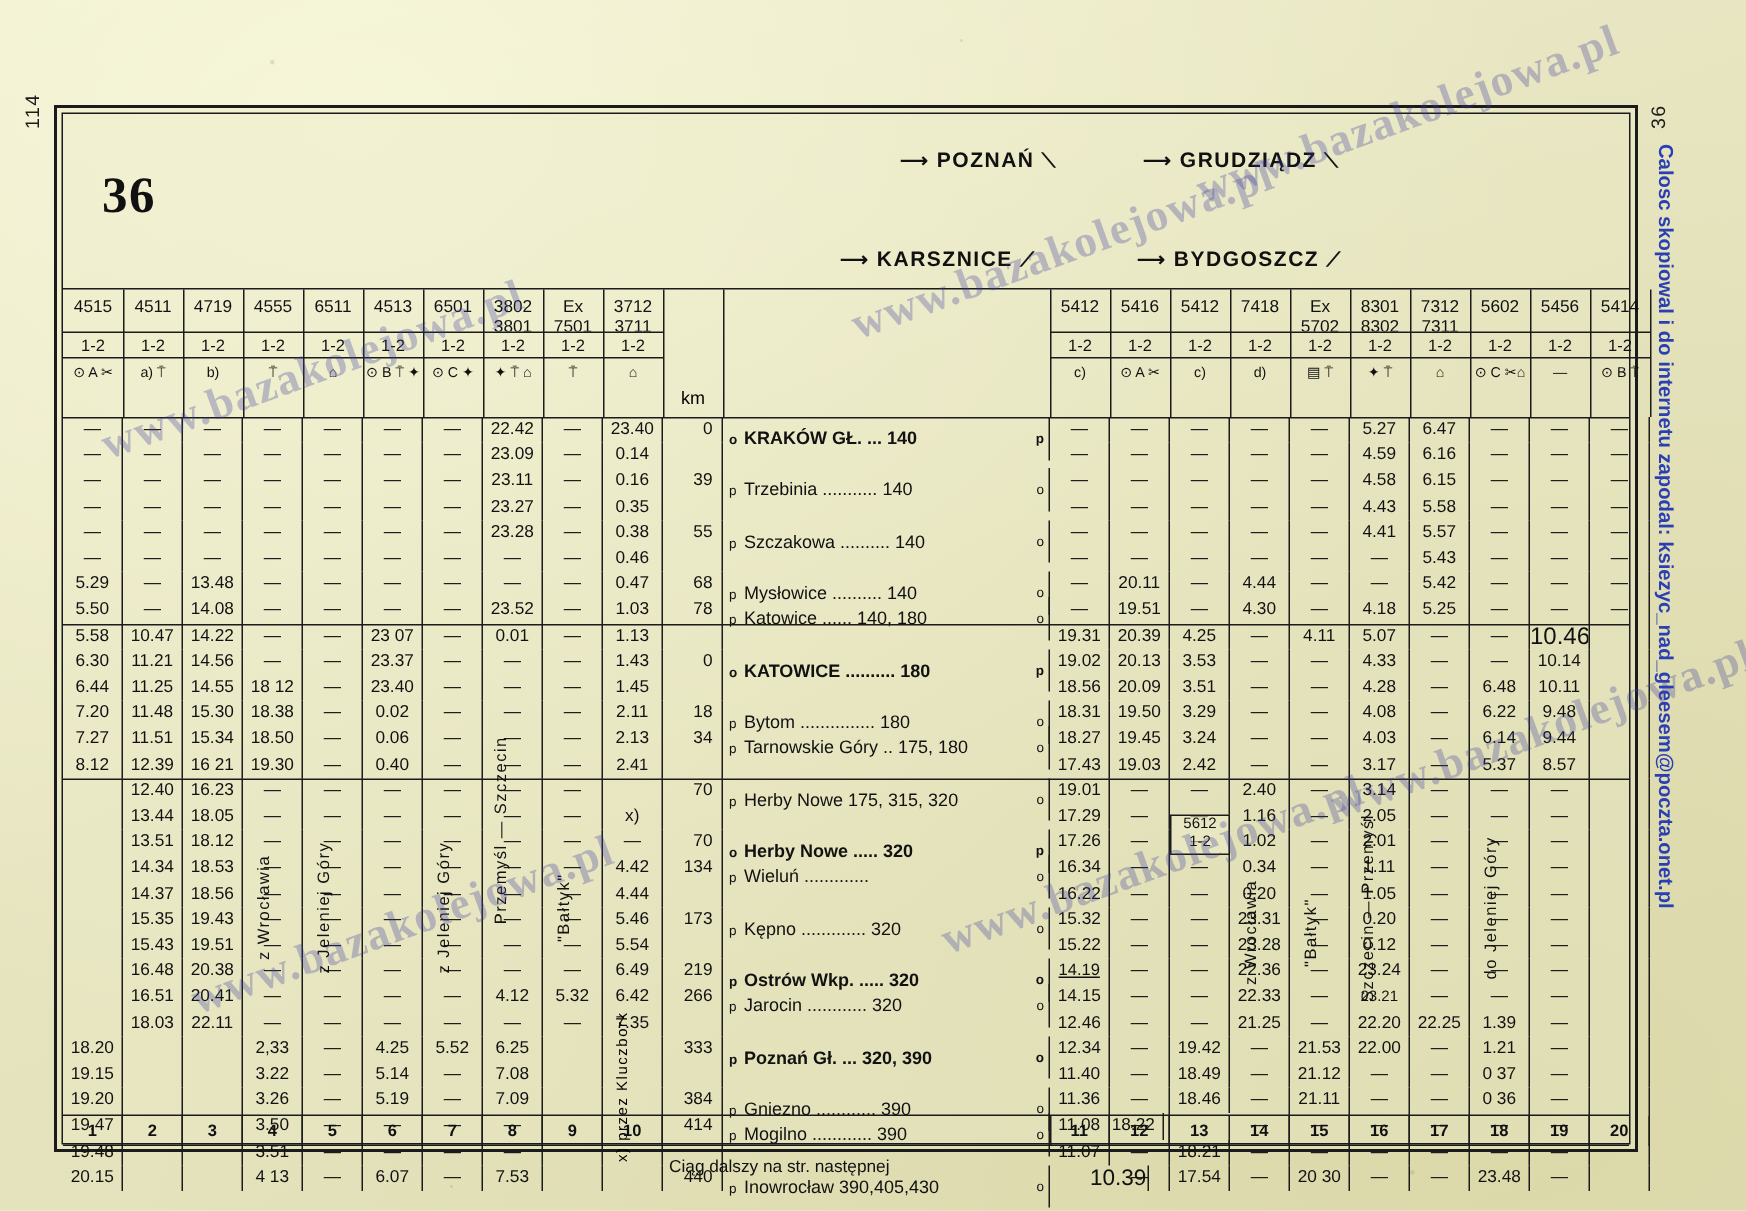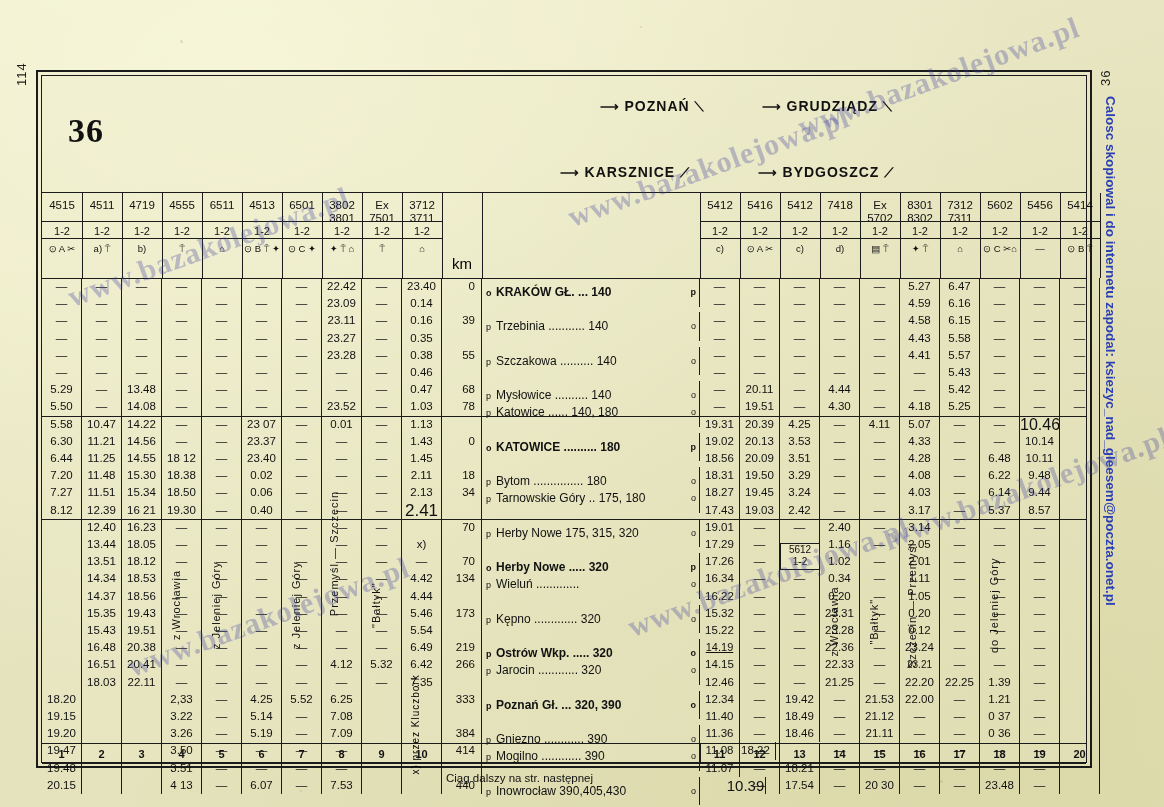--- a/index.html
+++ b/index.html
@@ -191,21 +191,21 @@
         <div class="cell cls" style="border-top: 1px solid rgb(27, 27, 27); border-right: none; border-bottom: 1px solid rgb(27, 27, 27); border-left: none; border-image: initial; height: 18px; line-height: 18px; width: 100%;">1-2</div>
         <div class="cell icons" style="border: none; height: 38px; line-height: 12px; padding-top: 4px; width: 100%; white-space: pre-line; font-size: 9.5px;">⍑</div>
       </div>
       <div class="" style="position: absolute; left: 360px; top: 0px; width: 40px; height: 85px; border-right: 1px solid rgb(27, 27, 27);">
         <div class="cell train-no" style="border: none; height: 28px; line-height: 13px; padding-top: 6px; width: 100%; white-space: pre-line;">3712
 3711</div>
         <div class="cell cls" style="border-top: 1px solid rgb(27, 27, 27); border-right: none; border-bottom: 1px solid rgb(27, 27, 27); border-left: none; border-image: initial; height: 18px; line-height: 18px; width: 100%;">1-2</div>
         <div class="cell icons" style="border: none; height: 38px; line-height: 12px; padding-top: 4px; width: 100%; white-space: pre-line; font-size: 9.5px;">⌂</div>
       </div>
       <div class="" style="position: absolute; left: 400px; top: 0px; width: 40px; height: 85px; border-right: 1px solid rgb(27, 27, 27); text-align: center;">
-        <div class="" style="position: absolute; bottom: 6px; left: 0px; width: 100%; font-size: 15px; text-align: center;">km</div>
+        <div class="" style="position: absolute; bottom: 6px; left: 0px; width: 100%; font-size: 12px; text-align: center;">km</div>
       </div>
       <div class="" style="position: absolute; left: 440px; top: 0px; width: 218px; height: 85px; border-right: 1px solid rgb(27, 27, 27);"></div>
       <div class="" style="position: absolute; left: 658px; top: 0px; width: 40px; height: 85px; border-right: 1px solid rgb(27, 27, 27);">
         <div class="cell train-no" style="border: none; height: 28px; line-height: 13px; padding-top: 6px; width: 100%; white-space: pre-line;">5412</div>
         <div class="cell cls" style="border-top: 1px solid rgb(27, 27, 27); border-right: none; border-bottom: 1px solid rgb(27, 27, 27); border-left: none; border-image: initial; height: 18px; line-height: 18px; width: 100%;">1-2</div>
         <div class="cell icons" style="border: none; height: 38px; line-height: 12px; padding-top: 4px; width: 100%; white-space: pre-line; font-size: 9.5px;">c)</div>
       </div>
       <div class="" style="position: absolute; left: 698px; top: 0px; width: 40px; height: 85px; border-right: 1px solid rgb(27, 27, 27);">
         <div class="cell train-no" style="border: none; height: 28px; line-height: 13px; padding-top: 6px; width: 100%; white-space: pre-line;">5416</div>
         <div class="cell cls" style="border-top: 1px solid rgb(27, 27, 27); border-right: none; border-bottom: 1px solid rgb(27, 27, 27); border-left: none; border-image: initial; height: 18px; line-height: 18px; width: 100%;">1-2</div>
@@ -539,21 +539,21 @@
       <div class="cell" style="position: absolute; left: 1018px; top: 206.4px; width: 40px; height: 17.2px; line-height: 17.2px; border-right: 1px solid rgb(27, 27, 27); font-size: 11.5px;"></div>
       <div class="cell" style="position: absolute; left: 0px; top: 223.6px; width: 40px; height: 17.2px; line-height: 17.2px; border-right: 1px solid rgb(27, 27, 27); font-size: 11.5px;">8.12</div>
       <div class="cell" style="position: absolute; left: 40px; top: 223.6px; width: 40px; height: 17.2px; line-height: 17.2px; border-right: 1px solid rgb(27, 27, 27); font-size: 11.5px;">12.39</div>
       <div class="cell" style="position: absolute; left: 80px; top: 223.6px; width: 40px; height: 17.2px; line-height: 17.2px; border-right: 1px solid rgb(27, 27, 27); font-size: 11.5px;">16 21</div>
       <div class="cell" style="position: absolute; left: 120px; top: 223.6px; width: 40px; height: 17.2px; line-height: 17.2px; border-right: 1px solid rgb(27, 27, 27); font-size: 11.5px;">19.30</div>
       <div class="cell" style="position: absolute; left: 160px; top: 223.6px; width: 40px; height: 17.2px; line-height: 17.2px; border-right: 1px solid rgb(27, 27, 27); font-size: 11.5px;">—</div>
       <div class="cell" style="position: absolute; left: 200px; top: 223.6px; width: 40px; height: 17.2px; line-height: 17.2px; border-right: 1px solid rgb(27, 27, 27); font-size: 11.5px;">0.40</div>
       <div class="cell" style="position: absolute; left: 240px; top: 223.6px; width: 40px; height: 17.2px; line-height: 17.2px; border-right: 1px solid rgb(27, 27, 27); font-size: 11.5px;">—</div>
       <div class="cell" style="position: absolute; left: 280px; top: 223.6px; width: 40px; height: 17.2px; line-height: 17.2px; border-right: 1px solid rgb(27, 27, 27); font-size: 11.5px;">—</div>
       <div class="cell" style="position: absolute; left: 320px; top: 223.6px; width: 40px; height: 17.2px; line-height: 17.2px; border-right: 1px solid rgb(27, 27, 27); font-size: 11.5px;">—</div>
-      <div class="cell" style="position: absolute; left: 360px; top: 223.6px; width: 40px; height: 17.2px; line-height: 17.2px; border-right: 1px solid rgb(27, 27, 27); font-size: 17px;">2.41</div>
+      <div class="cell" style="position: absolute; left: 360px; top: 223.6px; width: 40px; height: 17.2px; line-height: 17.2px; border-right: 1px solid rgb(27, 27, 27); font-size: 11px;">2.41</div>
       <div class="cell km" style="position: absolute; left: 400px; top: 223.6px; width: 40px; height: 17.2px; line-height: 17.2px; border-right: 1px solid rgb(27, 27, 27);"></div>
       <div class="cell" style="position: absolute; left: 658px; top: 223.6px; width: 40px; height: 17.2px; line-height: 17.2px; border-right: 1px solid rgb(27, 27, 27); font-size: 11.5px;">17.43</div>
       <div class="cell" style="position: absolute; left: 698px; top: 223.6px; width: 40px; height: 17.2px; line-height: 17.2px; border-right: 1px solid rgb(27, 27, 27); font-size: 11.5px;">19.03</div>
       <div class="cell" style="position: absolute; left: 738px; top: 223.6px; width: 40px; height: 17.2px; line-height: 17.2px; border-right: 1px solid rgb(27, 27, 27); font-size: 11.5px;">2.42</div>
       <div class="cell" style="position: absolute; left: 778px; top: 223.6px; width: 40px; height: 17.2px; line-height: 17.2px; border-right: 1px solid rgb(27, 27, 27); font-size: 11.5px;">—</div>
       <div class="cell" style="position: absolute; left: 818px; top: 223.6px; width: 40px; height: 17.2px; line-height: 17.2px; border-right: 1px solid rgb(27, 27, 27); font-size: 11.5px;">—</div>
       <div class="cell" style="position: absolute; left: 858px; top: 223.6px; width: 40px; height: 17.2px; line-height: 17.2px; border-right: 1px solid rgb(27, 27, 27); font-size: 11.5px;">3.17</div>
       <div class="cell" style="position: absolute; left: 898px; top: 223.6px; width: 40px; height: 17.2px; line-height: 17.2px; border-right: 1px solid rgb(27, 27, 27); font-size: 11.5px;">—</div>
       <div class="cell" style="position: absolute; left: 938px; top: 223.6px; width: 40px; height: 17.2px; line-height: 17.2px; border-right: 1px solid rgb(27, 27, 27); font-size: 11.5px;">5.37</div>
       <div class="cell" style="position: absolute; left: 978px; top: 223.6px; width: 40px; height: 17.2px; line-height: 17.2px; border-right: 1px solid rgb(27, 27, 27); font-size: 11.5px;">8.57</div>

